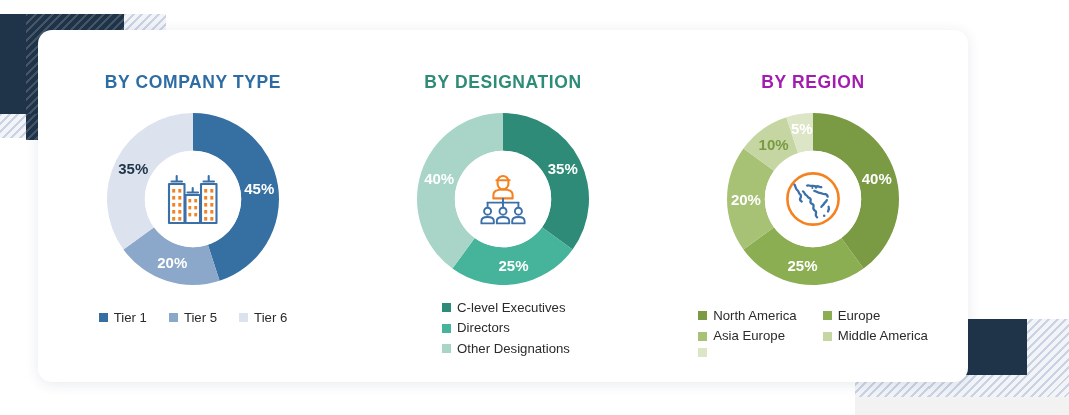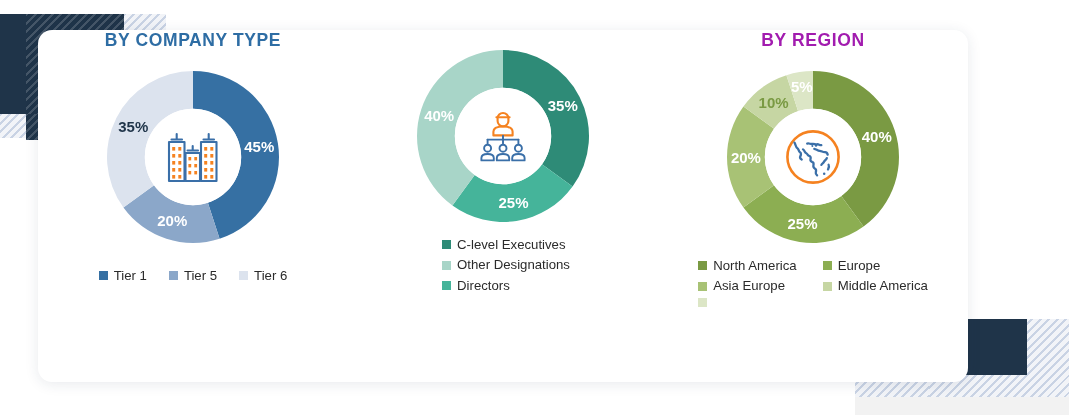--- a/index.html
+++ b/index.html
@@ -80,20 +80,21 @@
   }
   .panel {
     position: relative;
     flex: 1 1 0;
     display: flex;
     flex-direction: column;
     align-items: center;
   }
 
   .panel-title {
+    margin-top: 42px;
     font-size: 17.5px;
     font-weight: bold;
     letter-spacing: 0.6px;
     white-space: nowrap;
   }
 
   
   .donut-wrap {
     position: relative;
     width: 176px;
@@ -152,21 +153,21 @@
     width: 9px;
     height: 9px;
     margin-right: 6px;
     flex: 0 0 auto;
   }
   .legend-label { line-height: 1.32; }
 
   
   #panel-company .legend { margin-top: 22px; }
   #panel-designation .legend { margin-top: 12px; margin-left: 6px; }
-  #panel-region .legend { margin-top: 12px; }
+  #panel-region .legend { margin-top: 20px; }
 </style>
 </head>
 <body>
 
 <div id="decor">
   <div class="deco-solid-navy" id="deco-tl-solid"></div>
   <div class="deco-stripe-navy" id="deco-tl-stripe"></div>
   <div class="deco-stripe-light" id="deco-tl-light"></div>
   <div class="deco-stripe-light" id="deco-tl-light2"></div>
   <div class="deco-stripe-navy" id="deco-tl-stripe2"></div>
@@ -254,20 +255,21 @@
             <span class="legend-label">Tier 5</span>
           </div>
           <div class="legend-item">
             <span class="legend-swatch" style="background: rgb(220, 227, 238);"></span>
             <span class="legend-label">Tier 6</span>
           </div>
         </div>
     </div>
 
     <div class="panel" id="panel-designation">
+      <div class="panel-title" style="color: rgb(46, 139, 119);">BY DESIGNATION</div>
 
       <div class="donut-wrap">
         <svg class="donut-svg" id="svg-designation" viewBox="0 0 176 176">
             <path d="M 88 2 A 86 86 0 0 1 157.5754615162455 138.54953169715267
           L 126.96225844909748 116.3077377504055 A 48.160000000000004 48.160000000000004 0 0 0 88 39.839999999999996 Z" fill="#2E8B77"></path>
             <text x="147.7687176425557" y="57.546317277471196" text-anchor="middle" dominant-baseline="central" class="slice-label" fill="#ffffff">35%</text>
             <path d="M 157.5754615162455 138.54953169715267 A 86 86 0 0 1 37.45046830284732 157.57546151624547
           L 59.69226224959449 126.96225844909748 A 48.160000000000004 48.160000000000004 0 0 0 126.96225844909748 116.3077377504055 Z" fill="#45B49A"></path>
             <text x="98.49362391489869" y="154.25413388712184" text-anchor="middle" dominant-baseline="central" class="slice-label" fill="#ffffff">25%</text>
             <path d="M 37.45046830284732 157.57546151624547 A 86 86 0 0 1 87.99999999999999 2
@@ -303,26 +305,26 @@
           </svg>
         </div>
       </div>
 
       <div class="legend col" id="legend-designation">
           <div class="legend-item">
             <span class="legend-swatch" style="background: rgb(46, 139, 119);"></span>
             <span class="legend-label">C-level Executives</span>
           </div>
           <div class="legend-item">
+            <span class="legend-swatch" style="background: rgb(69, 180, 154);"></span>
+            <span class="legend-label">Directors</span>
+          </div>
+          <div class="legend-item">
             <span class="legend-swatch" style="background: rgb(168, 213, 200);"></span>
             <span class="legend-label">Other Designations</span>
-          </div>
-          <div class="legend-item">
-            <span class="legend-swatch" style="background: rgb(69, 180, 154);"></span>
-            <span class="legend-label">Directors</span>
           </div>
         </div>
     </div>
 
     <div class="panel" id="panel-region">
       <div class="panel-title" style="color: #a21caf;">BY REGION</div>
 
       <div class="donut-wrap">
         <svg class="donut-svg" id="svg-region" viewBox="0 0 176 176">
             <path d="M 88 2 A 86 86 0 0 1 138.5495316971527 157.57546151624547

